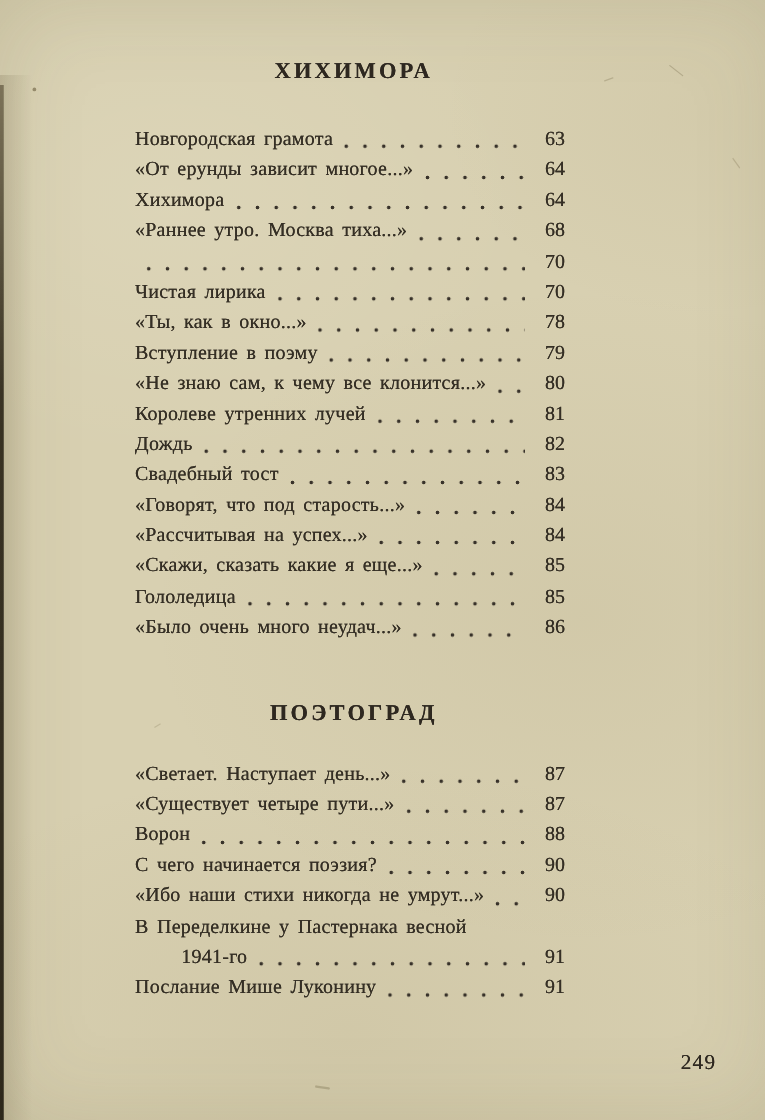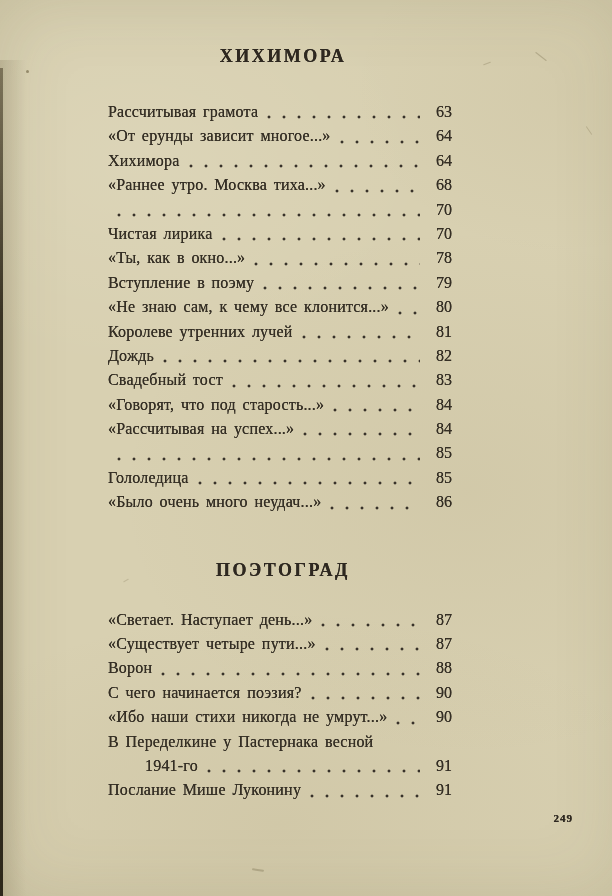--- a/index.html
+++ b/index.html
@@ -58,22 +58,22 @@
     height: 4px; margin: 0 10px 5px 9px;
     background-image: radial-gradient(circle at 2px 2px, #38322a 1.3px, rgba(0,0,0,0) 1.7px);
     background-size: 15px 4px; background-repeat: repeat-x;
   }
   .leader.hidden { visibility: hidden; }
   .pagenum {
     flex: 0 0 28px; width: 28px; text-align: center;
     text-shadow: 0 0 0.35px currentColor;
   }
   .folio {
-    position: absolute; top: 812px; right: 50px;
-    font-size: 11px; font-weight: 700; letter-spacing: 1px;
+    position: absolute; top: 840px; right: 50px;
+    font-size: 17px; font-weight: 400; letter-spacing: 1px;
     color: #2e2820; text-shadow: 0 0 0.3px currentColor;
   }
   
   .speck { position: absolute; background: rgba(96,84,52,0.55); border-radius: 1px; }
   .sp1 { left: 26px;  top: 70px;  width: 3px; height: 3px; border-radius: 50%; }
   .sp2 { left: 534px; top: 56px;  width: 14px; height: 1px; transform: rotate(38deg); opacity: .5; }
   .sp3 { left: 483px; top: 63px;  width: 8px;  height: 1px; transform: rotate(-20deg); opacity: .45; }
   .sp4 { left: 584px; top: 130px; width: 10px; height: 1px; transform: rotate(55deg); opacity: .4; }
   .sp5 { left: 252px; top: 869px; width: 12px; height: 2px; transform: rotate(8deg); opacity: .5; }
   .sp6 { left: 123px; top: 580px; width: 6px;  height: 1px; transform: rotate(-30deg); opacity: .35; }
@@ -85,21 +85,21 @@
 <div class="page">
   <div class="gutter-shade"></div>
   <div class="binding-shadow"></div>
 
   <div class="content">
     <div id="sections">
         <div class="section">
           <div class="section-title">ХИХИМОРА</div>
           <div class="rows">
             <div class="toc-row">
-              <span class="label">Рассчитывая грамота</span>
+              <span class="label">Новгородская грамота</span>
               <span class="leader"></span>
               <span class="pagenum">63</span>
             </div>
             <div class="toc-row">
               <span class="label">«От ерунды зависит многое...»</span>
               <span class="leader"></span>
               <span class="pagenum">64</span>
             </div>
             <div class="toc-row">
               <span class="label">Хихимора</span>
@@ -154,20 +154,21 @@
               <span class="label">«Говорят, что под старость...»</span>
               <span class="leader"></span>
               <span class="pagenum">84</span>
             </div>
             <div class="toc-row">
               <span class="label">«Рассчитывая на успех...»</span>
               <span class="leader"></span>
               <span class="pagenum">84</span>
             </div>
             <div class="toc-row">
+              <span class="label">«Скажи, сказать какие я еще...»</span>
               <span class="leader"></span>
               <span class="pagenum">85</span>
             </div>
             <div class="toc-row">
               <span class="label">Гололедица</span>
               <span class="leader"></span>
               <span class="pagenum">85</span>
             </div>
             <div class="toc-row">
               <span class="label">«Было очень много неудач...»</span>

